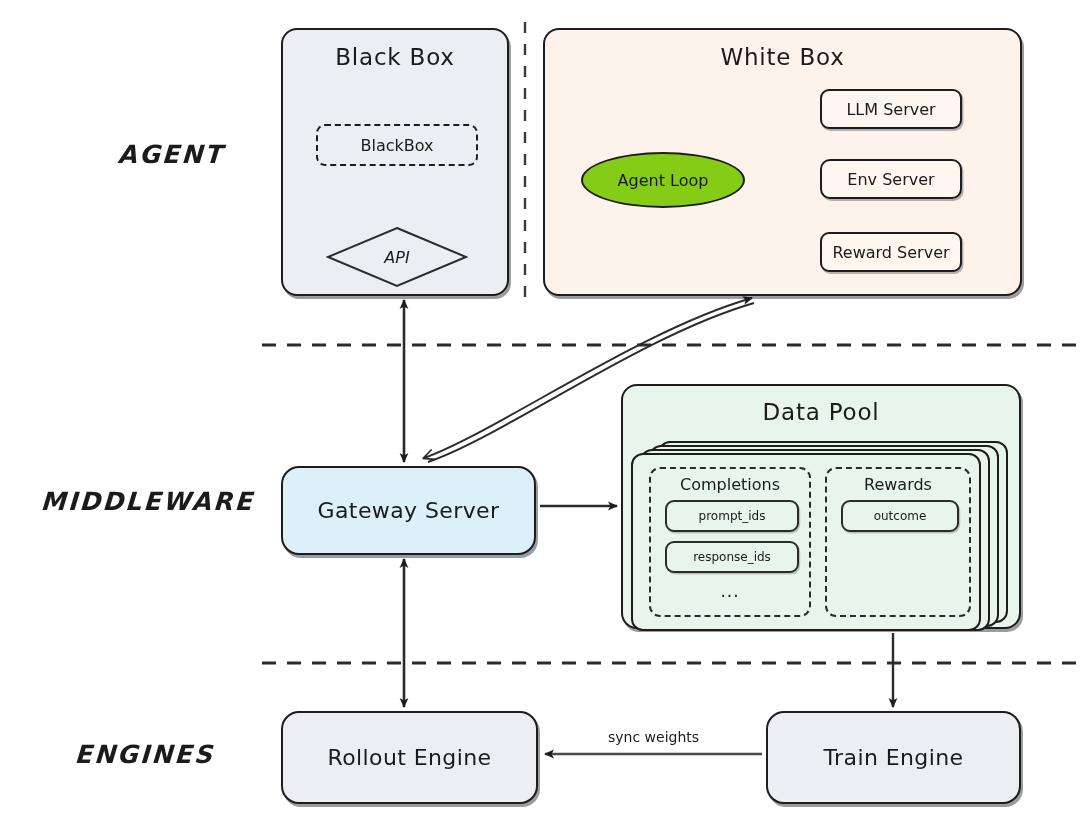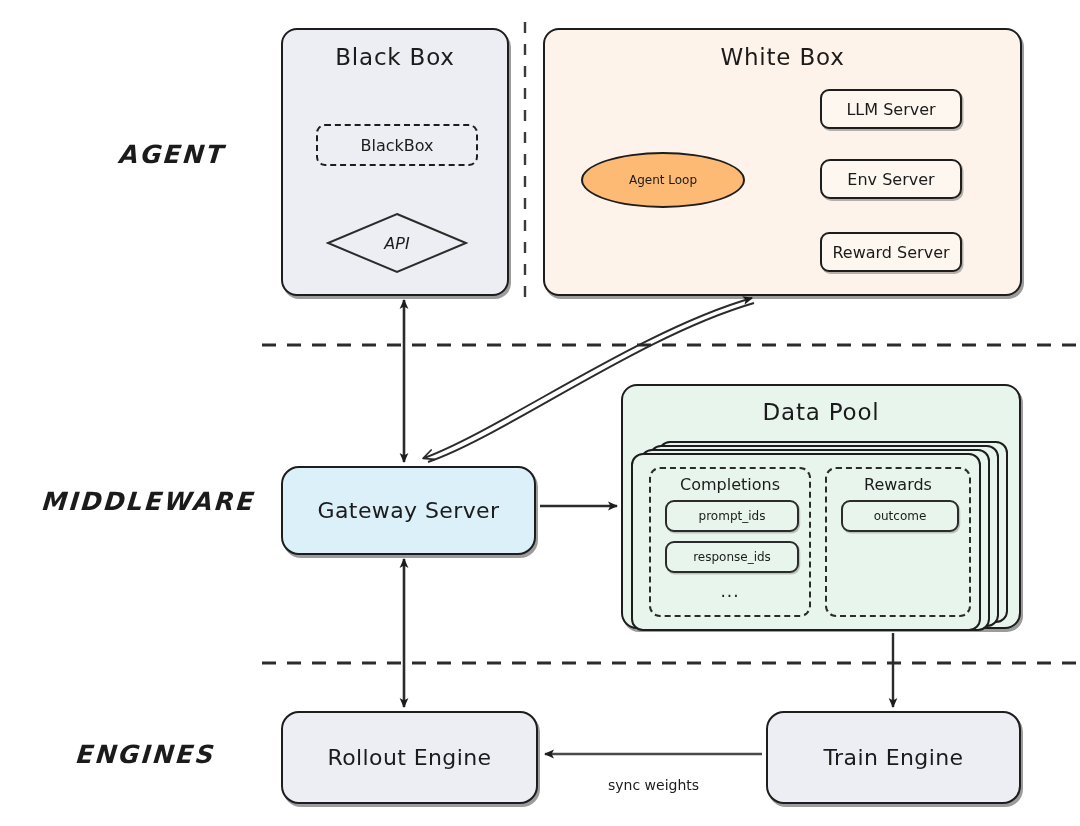--- a/index.html
+++ b/index.html
@@ -102,22 +102,22 @@
   }
   .node-dashed {
     border: 2px dashed #1d1d1d;
     border-radius: 9px;
     background: #eceef3;
     font-size: 16px;
   }
   .node-ellipse {
     border: 2px solid #1d1d1d;
     border-radius: 50%;
-    background: #fdba74;
-    font-size: 12px;
+    background: #84cc16;
+    font-size: 16px;
   }
   .node-chip {
     border: 2px solid #2b2b2b;
     border-radius: 9px;
     background: #e8f5ec;
     font-size: 12px;
     box-shadow: 1.2px 1.6px 0 rgba(20,20,20,0.22);
   }
   .group-dashed {
     position: absolute;
@@ -236,21 +236,21 @@
   <div class="row-label" style="left:43px; top:487px;">MIDDLEWARE</div>
   <div class="row-label" style="left:77px; top:740px;">ENGINES</div>
 
   <div id="panel-blackbox" class="panel">
     <div class="panel-title" style="top:14px;">Black Box</div>
 
     <div class="node node-dashed" style="left:33px; top:94px; width:162px; height:42px;">
       <span>BlackBox</span>
     </div>
 
-    <div style="position:absolute; left:43px; top:182px; width:142px; height:62px;">
+    <div style="position:absolute; left:43px; top:196px; width:142px; height:62px;">
       <svg viewBox="0 0 142 62" width="142" height="62">
         <polygon points="71,2 140,31 71,60 2,31" fill="#eceef3" stroke="#2b2b2b" stroke-width="2"></polygon>
       </svg>
       <div style="position:absolute; left:0; top:0; width:142px; height:62px;
                   display:flex; align-items:center; justify-content:center;
                   font-size:16px; color:#1b1b1b; font-style:italic;">API</div>
     </div>
   </div>
 
   <div id="panel-whitebox" class="panel">
@@ -306,15 +306,15 @@
   </div>
 
   <div id="node-rollout" class="bigbox">
     <span>Rollout Engine</span>
   </div>
 
   <div id="node-train" class="bigbox">
     <span>Train Engine</span>
   </div>
 
-  <div class="edge-label" style="left:608px; top:729px;margin-top:48px;">sync weights</div>
+  <div class="edge-label" style="left:608px; top:729px;">sync weights</div>
 
 </div>
 
 </body></html>

